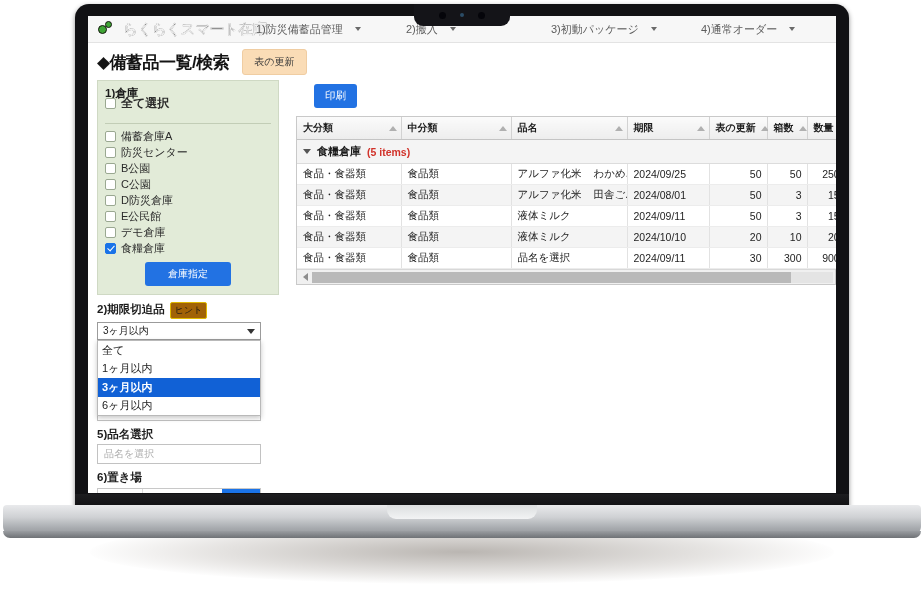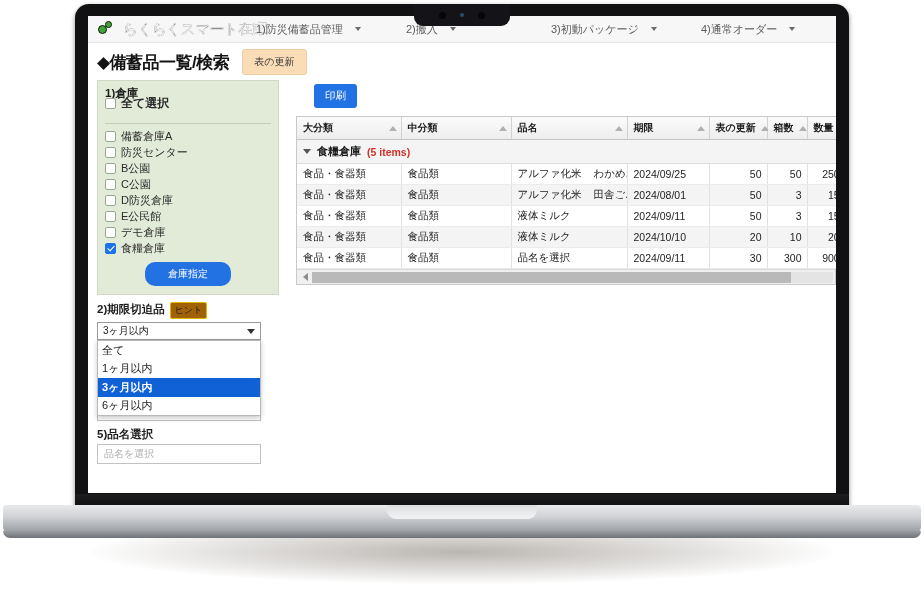--- a/index.html
+++ b/index.html
@@ -126,21 +126,21 @@
   .cb.checked::after {
     content: ""; position: absolute; left: 3px; top: 0.5px;
     width: 3px; height: 6px; border: solid #fff;
     border-width: 0 1.6px 1.6px 0; transform: rotate(42deg);
   }
   .chk-label { font-size: 11px; color: #2a2a2a; }
   .chk-row.all .chk-label { font-size: 12px; font-weight: 600; }
   .wh-btn-wrap { display: flex; justify-content: center; margin-top: 6px; }
   .btn-blue {
     background: #2272e3; color: #fff; border: none; font-size: 10px;
-    padding: 5px 23px; border-radius: 10px; cursor: pointer; white-space: nowrap;
+    padding: 5px 23px; border-radius: 3px; cursor: pointer; white-space: nowrap;
   }
 
   .sec-block { margin-top: 7px; position: relative; }
   .sec-head { display: flex; align-items: center; gap: 5px; margin-bottom: 3px; }
   .hint-badge {
     background: #a16207; color: #151515; font-size: 9px;
     padding: 1px 4px; border: 1px solid #e0b800; border-radius: 2px;
   }
   .select-box {
     width: 164px; height: 18px; border: 1px solid #9b9b9b; background: #fff;
@@ -355,20 +355,31 @@
           <div class="sec-block" style="margin-top:4px;">
             <div class="sec-label">4)</div>
             <div class="txt-input">品名を選択</div>
           </div>
 
           <div class="sec-block" style="margin-top:6px;">
             <div class="sec-label">5)品名選択</div>
             <div class="txt-input">品名を選択</div>
           </div>
 
+          <div class="sec-block" style="margin-top:6px;">
+            <div class="sec-label">6)置き場</div>
+            <div class="row-6">
+              <div class="r6-chk">
+                <span class="cb checked"></span>
+                <span class="chk-label">表示</span>
+              </div>
+              <div class="r6-input">絞り込み</div>
+              <div class="r6-btn">検索</div>
+            </div>
+          </div>
         </div>
 
         <div class="main">
           <button class="btn-print">印刷</button>
 
           <div class="grid-wrap">
             <table class="grid">
               <colgroup>
                 <col style="width:104px">
                   <col style="width:110px">

